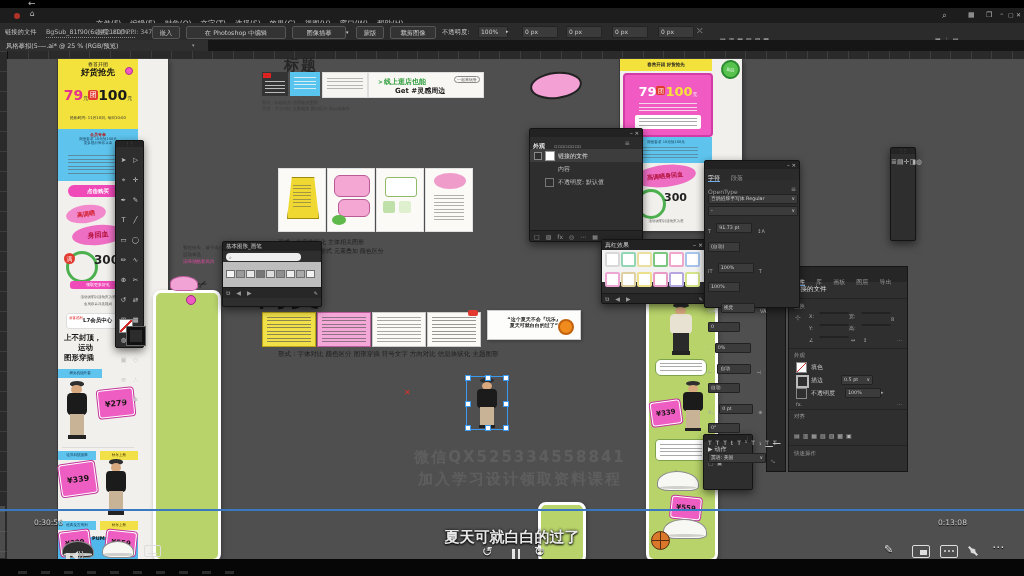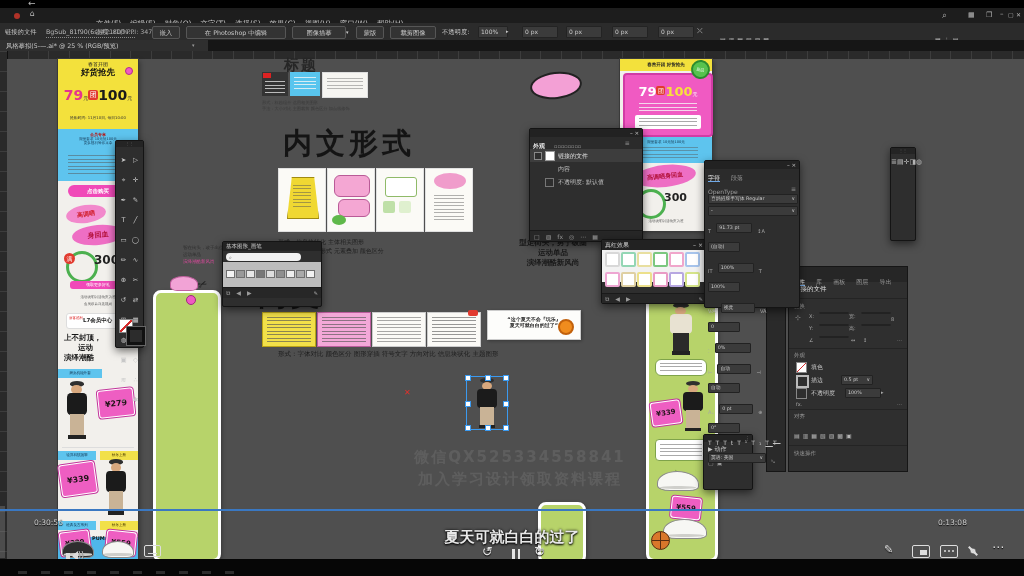--- a/index.html
+++ b/index.html
@@ -16,21 +16,21 @@
   .cfld{background:#3b3b3b;border:1px solid #232323;border-radius:1px;color:#ccc;font-size:6px;line-height:10px;padding:0 2px;}
   #tabbar{left:0;top:40px;width:1024px;height:11px;background:#161616;}
   #doctab{left:0;top:0;width:202px;height:11px;background:#2f2f2f;color:#c9c9c9;font-size:6.3px;line-height:11px;padding-left:6px;}
   #ruler-h{left:7px;top:51px;width:1017px;height:8px;background:#2a2a2a;border-bottom:1px solid #101010;
     background-image:repeating-linear-gradient(90deg,#3d3d3d 0 1px,transparent 1px 20.5px);}
   #ruler-v{left:0;top:51px;width:7px;height:509px;background:#2a2a2a;border-right:1px solid #101010;
     background-image:repeating-linear-gradient(#3d3d3d 0 1px,transparent 1px 20px);}
   #ruler-nums span{display:inline-block;width:82px;font-size:5px;color:#8f8f8f;}
   
   #canvas{left:7px;top:59px;width:1017px;height:500px;background:#4f4f4f;}
-  .artboard{background:#f2f0ec;box-shadow:0 0 0 1px #3a3a3a,2px 2px 5px rgba(0,0,0,.35);}
+  .artboard{background:#f2f0ec;box-shadow:0 0 0 1px #3a3a3a,2px 2px 5px rgba(0,0,0,.35);padding-left:30px;}
   .lines{background:repeating-linear-gradient(#555 0 1px,transparent 1px 3.5px);}
   .linesW{background:repeating-linear-gradient(#f5f5f5 0 1px,transparent 1px 3.5px);}
   .greencol{background:#b7d36a;border:3px solid #fff;border-radius:8px;box-shadow:1px 2px 4px rgba(0,0,0,.3);}
   .ptag{background:#ee5ec2;border:1.5px solid #fff;box-shadow:0 0 0 1px #c2369b;border-radius:3px;
         color:#201418;font-weight:bold;display:flex;align-items:center;justify-content:center;}
   .lblB{background:#5ec4ee;color:#10304d;font-size:3.6px;line-height:9px;text-align:center;overflow:hidden;}
   .lblY{background:#f2e049;color:#4a3a05;font-size:3.6px;line-height:9px;text-align:center;overflow:hidden;}
   .person .hat{position:absolute;top:0;left:28%;width:44%;height:10%;background:#2f2f2f;border-radius:50%;}
   .person .head{position:absolute;top:7%;left:33%;width:32%;height:16%;background:#d8a87e;border-radius:50%;}
   .person .torso{position:absolute;top:21%;left:20%;width:60%;height:38%;background:#1b1b1b;border-radius:20%;}
@@ -146,21 +146,21 @@
     <span class="abs" style="left:58px;top:208px;font-size:3.5px;color:#d22;">上不封顶</span>
     <div class="abs" style="left:12px;top:222px;width:56px;height:8px;background:#f049b8;border-radius:3px;color:#fff;font-size:4px;text-align:center;line-height:8px;">领取更多好礼</div>
     <div class="abs" style="left:0;top:236px;width:80px;text-align:center;font-size:3.5px;color:#555;">活动说明以活动页为准</div>
     <div class="abs" style="left:0;top:243px;width:80px;text-align:center;font-size:3.5px;color:#555;">会员权益详见规则</div>
     <div class="abs" style="left:8px;top:254px;width:64px;height:14px;background:#fff;border:1px solid #ddd;border-radius:3px;">
       <span style="position:absolute;left:2px;top:2px;font-size:3.5px;color:#d22;">新客福利</span>
       <span style="position:absolute;left:16px;top:3px;font-size:5.5px;font-weight:bold;color:#222;">L7会员中心</span>
     </div>
     <div class="abs" style="left:6px;top:274px;font-size:7.5px;font-weight:bold;color:#161616;">上不封顶，</div>
     <div class="abs" style="left:20px;top:284px;font-size:7.5px;font-weight:bold;color:#161616;">运动</div>
-    <div class="abs" style="left:6px;top:294px;font-size:7.5px;font-weight:bold;color:#161616;">演绎潮酷</div>
+    <div class="abs" style="left:6px;top:294px;font-size:7.5px;font-weight:bold;color:#161616;">图形穿插</div>
     <div class="abs lblB" style="left:0;top:310px;width:44px;height:9px;">潮流机能外套</div>
     <div class="abs person" style="left:2px;top:322px;width:34px;height:58px;">
       <div class="hat"></div>
         <div class="head"></div>
         <div class="torso"></div>
         <div class="legs"></div>
         <div class="feet"></div>
     </div>
     <div class="abs ptag" style="left:40px;top:330px;width:34px;height:26px;font-size:8px;transform:rotate(-6deg);">¥279</div>
     <div class="abs" style="left:4px;top:388px;width:72px;height:1px;background:#ddd;"></div>
@@ -188,24 +188,28 @@
   <div class="abs" style="left:262px;top:72px;width:26px;height:24px;background:#343434;z-index:1;">
     <span class="abs" style="left:1px;top:1px;width:8px;height:5px;background:#d22;"></span>
     <div class="abs linesW" style="left:3px;top:9px;width:20px;height:12px;opacity:.7;"></div>
   </div>
   <div class="abs" style="left:290px;top:72px;width:30px;height:24px;background:#59c5ee;z-index:1;">
     <div class="abs linesW" style="left:4px;top:5px;width:22px;height:14px;opacity:.8;"></div>
   </div>
   <div class="abs" style="left:322px;top:72px;width:44px;height:24px;background:#f6f5f1;border:1px solid #ddd;z-index:1;">
     <div class="abs lines" style="left:4px;top:5px;width:36px;height:14px;opacity:.4;"></div>
   </div>
+  <div class="abs" style="left:368px;top:72px;width:114px;height:24px;background:#f8f7f3;border:1px solid #ddd;z-index:1;">
+    <span class="abs" style="left:8px;top:4px;font-size:7px;font-weight:bold;color:#2f9e3c;">＞线上逛店也能</span>
+    <span class="abs" style="left:26px;top:13px;font-size:7px;font-weight:bold;color:#1c1c1c;">Get #灵感周边</span>
+    <span class="abs" style="right:3px;top:3px;font-size:4px;color:#555;border:1px solid #888;border-radius:5px;padding:0 2px;">一起来玩呀</span>
+  </div>
   <div class="abs" style="left:262px;top:100px;font-size:4.2px;color:#3a3a3a;z-index:1;">形式：标题组件 选用相关图形</div>
   <div class="abs" style="left:262px;top:106px;font-size:4.2px;color:#3a3a3a;z-index:1;">手法：大小对比 主图裁剪 颜色区分 加点线修饰</div>
 
-  <div class="abs" style="left:283px;top:124px;font-size:29px;font-weight:bold;color:#141414;letter-spacing:4px;z-index:1;">内文形式</div>
   <div class="abs" style="left:278px;top:168px;width:46px;height:62px;background:#fbfaf6;border:1px solid #e0e0e0;z-index:1;">
     <div class="abs" style="left:8px;top:8px;width:30px;height:40px;background:#f0d832;border:1px solid #a08a10;clip-path:polygon(15% 0,85% 0,100% 100%,0 100%);"></div>
     <div class="abs lines" style="left:14px;top:16px;width:18px;height:24px;opacity:.5;"></div>
   </div>
   <div class="abs" style="left:327px;top:168px;width:46px;height:62px;background:#fbfaf6;border:1px solid #e0e0e0;z-index:1;">
     <div class="abs" style="left:6px;top:6px;width:34px;height:20px;background:#f4a7d3;border:1px solid #b95b97;border-radius:6px;"></div>
     <div class="abs" style="left:10px;top:30px;width:30px;height:16px;background:#f4a7d3;border:1px solid #b95b97;border-radius:6px;"></div>
     <div class="abs" style="left:4px;top:46px;width:14px;height:10px;background:#5fb84a;border-radius:50%;"></div>
   </div>
   <div class="abs" style="left:376px;top:168px;width:46px;height:62px;background:#fbfaf6;border:1px solid #e0e0e0;z-index:1;">
@@ -213,25 +217,20 @@
     <div class="abs" style="left:6px;top:32px;width:12px;height:12px;background:#bfe0a8;border-radius:2px;"></div>
     <div class="abs" style="left:22px;top:32px;width:12px;height:12px;background:#dff0cf;border-radius:2px;"></div>
   </div>
   <div class="abs" style="left:425px;top:168px;width:46px;height:62px;background:#fbfaf6;border:1px solid #e0e0e0;z-index:1;">
     <div class="abs" style="left:8px;top:4px;width:32px;height:16px;background:#f09ccb;border-radius:50%;"></div>
     <div class="abs lines" style="left:8px;top:26px;width:30px;height:28px;opacity:.45;"></div>
   </div>
   <div class="abs" style="left:278px;top:238px;font-size:6px;color:#1f1f1f;z-index:1;">形式：信息块状化 主体相关图形</div>
   <div class="abs" style="left:278px;top:247px;font-size:6px;color:#1f1f1f;z-index:1;">手法：描边统一形式 元素叠加 颜色区分</div>
 
-  <div class="abs" style="left:495px;top:238px;width:116px;text-align:center;font-size:7.5px;font-weight:bold;color:#191919;line-height:10px;z-index:1;">
-    <div>型走街头，勇于破圈</div>
-    <div>运动单品</div>
-    <div>演绎潮酷新风尚</div>
-  </div>
 
   <div class="abs" style="left:183px;top:244px;width:60px;font-size:4.5px;color:#2e2e2e;line-height:7px;z-index:1;">
     <div>智在街头，敢于出位</div>
     <div>运动单品</div>
     <div style="color:#e0489f;">演绎潮酷新风尚</div>
   </div>
 
   <div class="abs" style="left:258px;top:276px;font-size:29px;font-weight:bold;color:#141414;letter-spacing:4px;z-index:1;">内文</div>
 
   <div class="abs" style="left:262px;top:312px;width:52px;height:33px;background:#f2e049;border:1px solid #bba418;z-index:1;">

